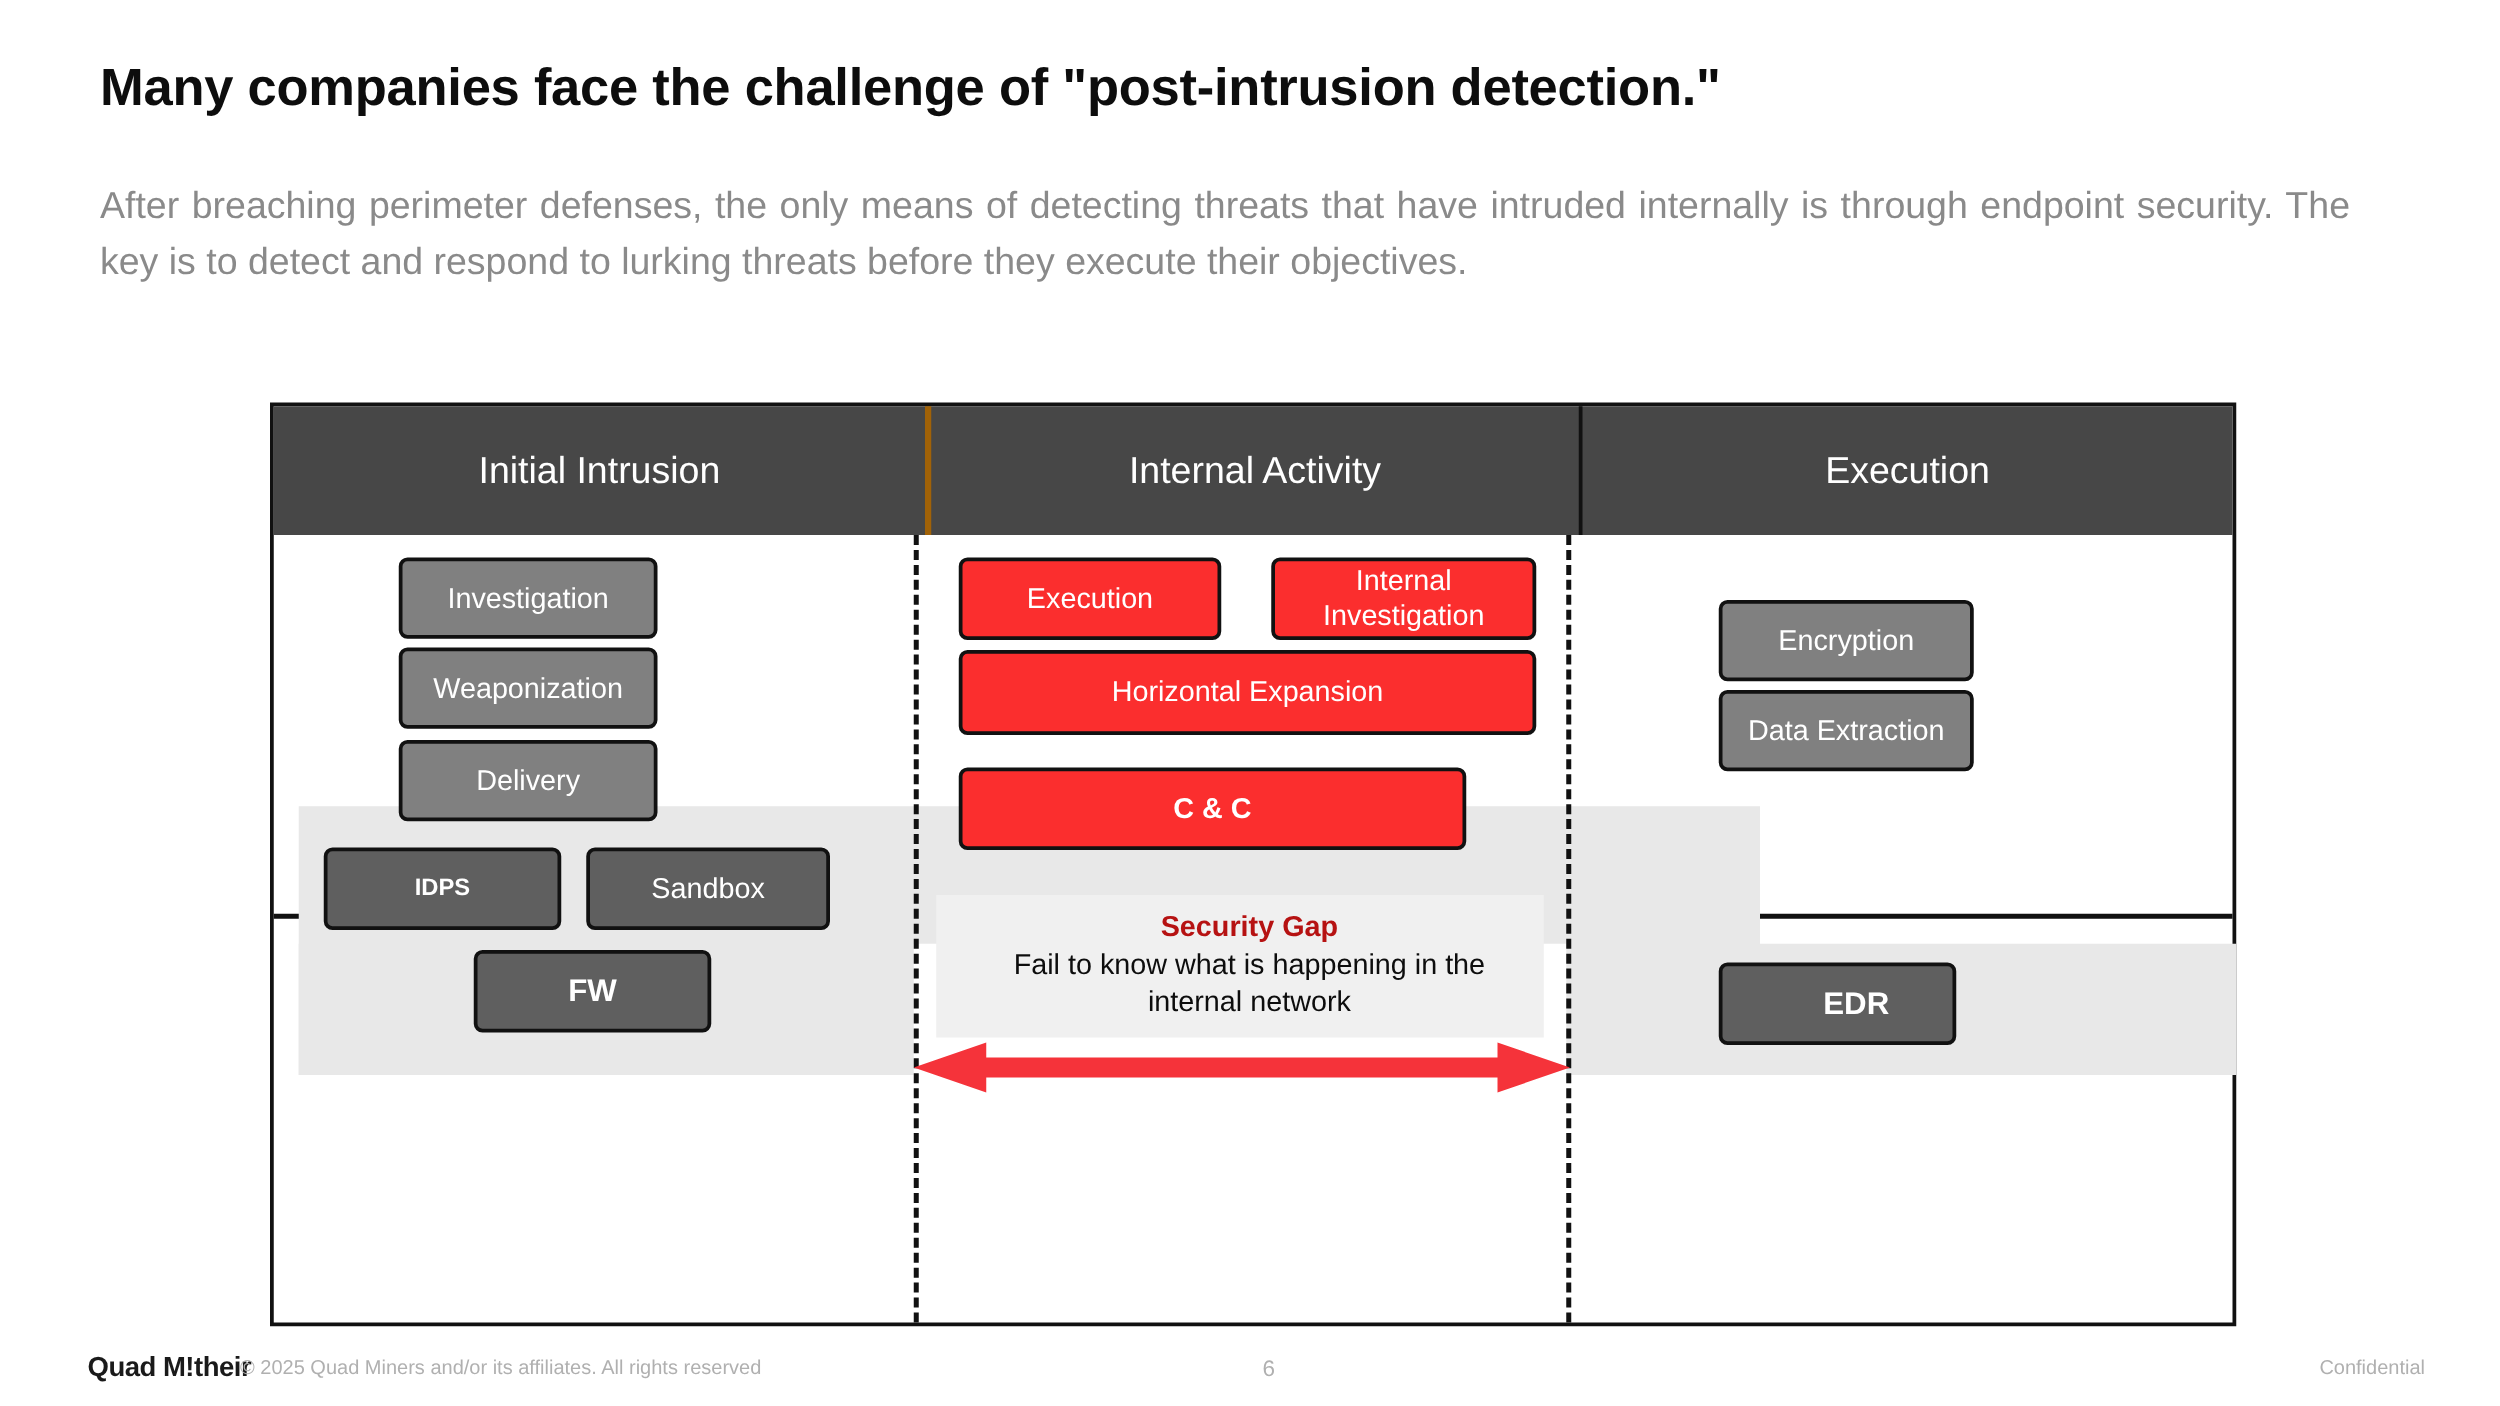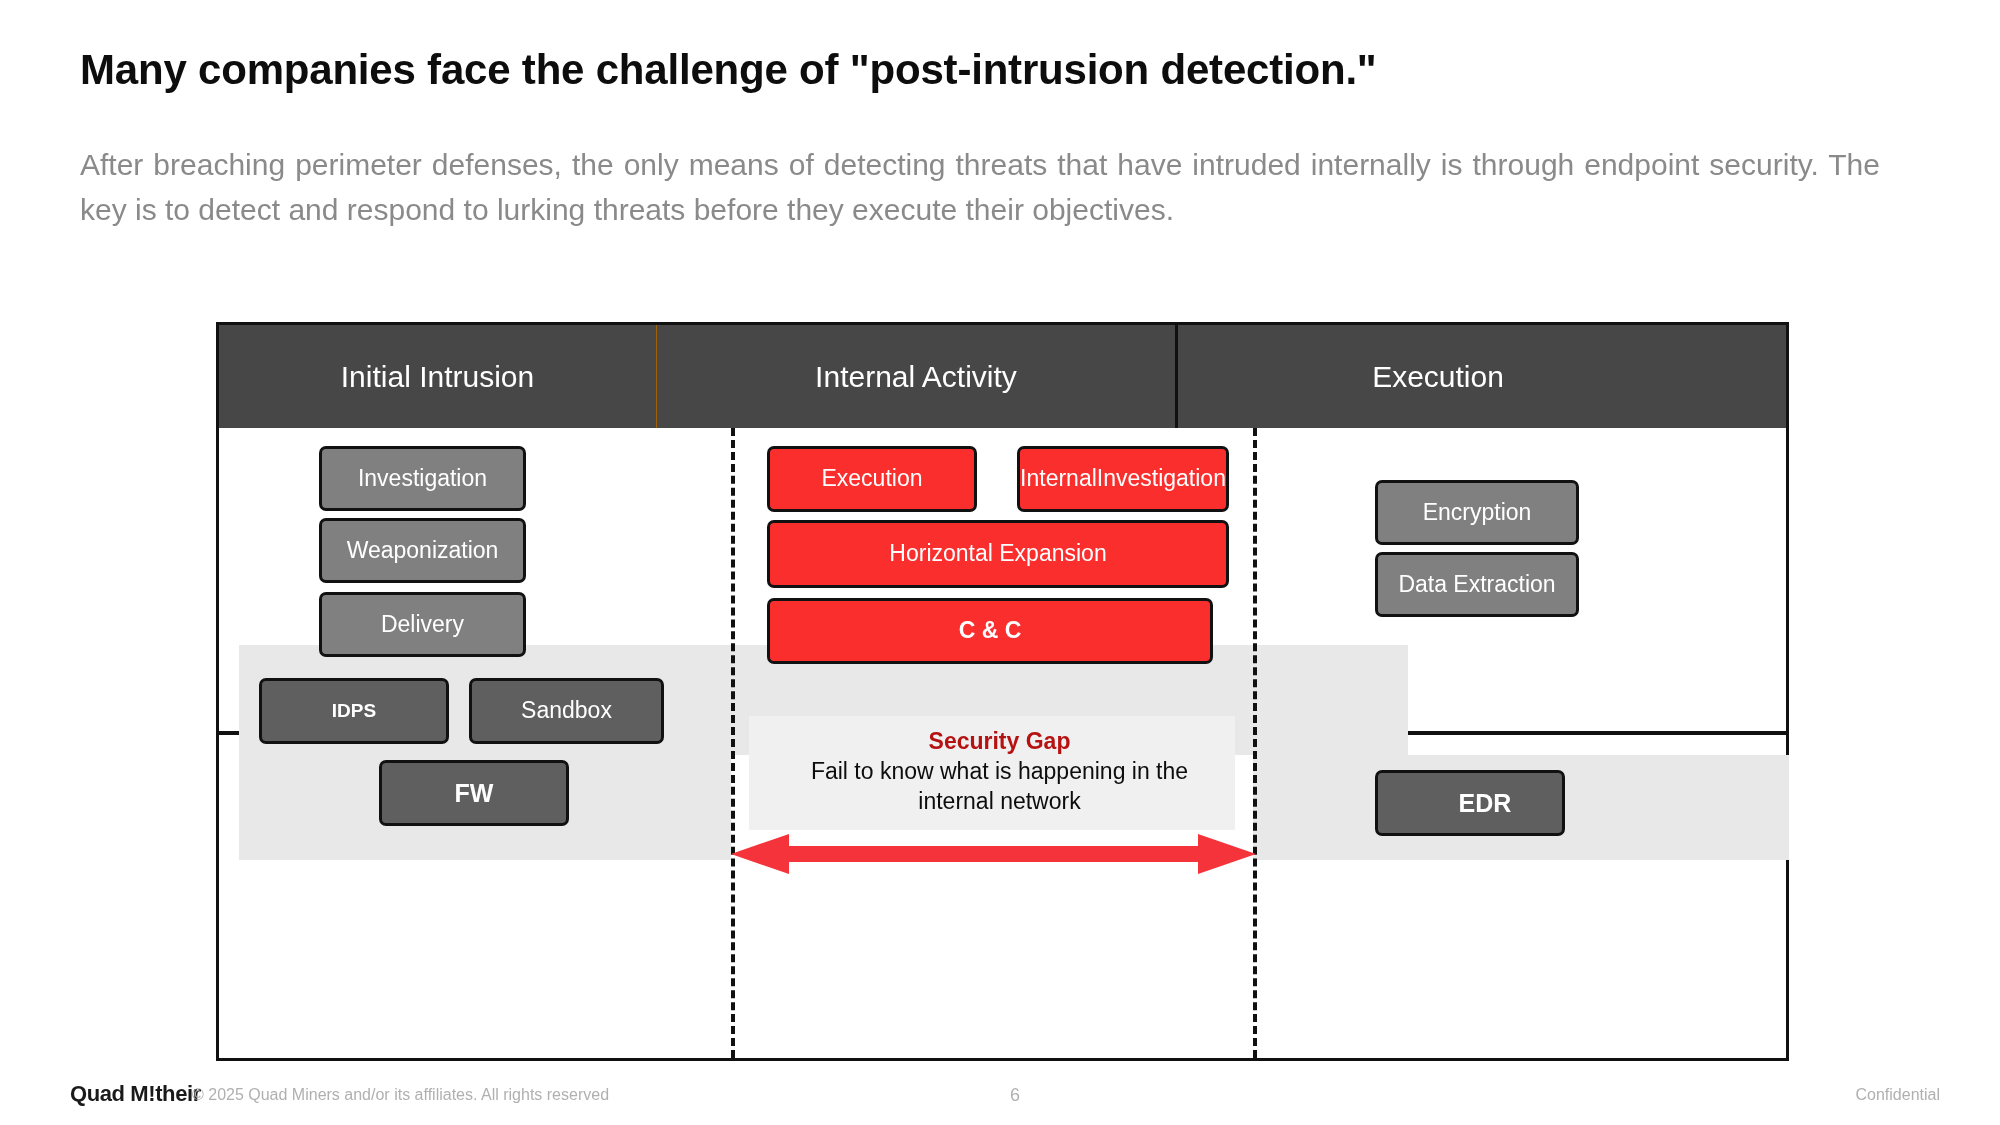--- a/index.html
+++ b/index.html
@@ -64,21 +64,21 @@
   .hdr-cell {
     flex: 0 0 auto;
     color: #ffffff;
     font-size: 30px;
     display: flex;
     align-items: center;
     justify-content: center;
     box-sizing: border-box;
     height: 100%;
   }
-  .hdr-cell.c1 { width: 438px; border-right: 1px solid #a16207; }
+  .hdr-cell.c1 { width: 526px; border-right: 5px solid #a16207; }
   .hdr-cell.c2 { width: 521px; border-right: 3px solid #111111; }
   .hdr-cell.c3 { width: 520px; }
 
   
   #mid-row {
     position: absolute;
     left: 0;
     top: 103px;
     width: 100%;
     height: 307px;
@@ -125,23 +125,23 @@
   .node.red     { background: #fb2e2e; }
   .node.bold    { font-weight: bold; }
 
   
   #n-investigation  { left: 100px; top: 18px;  width: 207px; height: 65px; font-size: 23px; }
   #n-weaponization  { left: 100px; top: 90px;  width: 207px; height: 65px; font-size: 23px; }
   #n-delivery       { left: 100px; top: 164px; width: 207px; height: 65px; font-size: 23px; }
 
   
   #n-execution      { left: 548px; top: 18px;  width: 210px; height: 66px; font-size: 23px; }
-  #n-internal-inv   { left: 798px; top: 18px;  width: 212px; height: 66px; font-size: 23px; flex-direction: row; }
+  #n-internal-inv   { left: 798px; top: 18px;  width: 212px; height: 66px; font-size: 23px; flex-direction: column; }
   #n-horizontal     { left: 548px; top: 92px;  width: 462px; height: 68px; font-size: 23px; }
-  #n-cc             { left: 548px; top: 170px; width: 446px; height: 66px; font-size: 23px; }
+  #n-cc             { left: 548px; top: 186px; width: 406px; height: 66px; font-size: 23px; }
 
   
   #n-encryption     { left: 1156px; top: 52px;  width: 204px; height: 65px; font-size: 23px; }
   #n-data-extract   { left: 1156px; top: 124px; width: 204px; height: 65px; font-size: 23px; }
 
   
   .band {
     position: absolute;
     background: #e8e8e8;
     z-index: 1;

